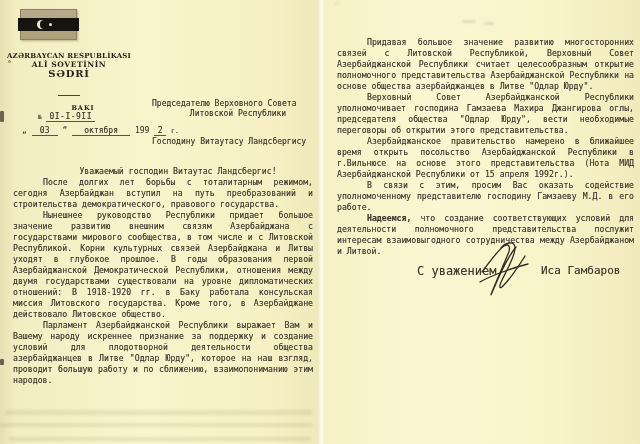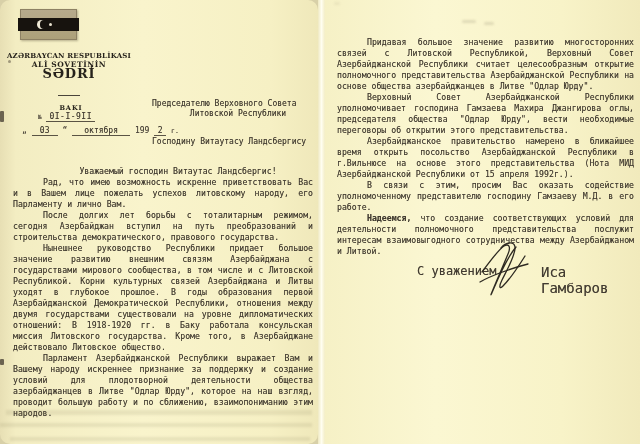--- a/index.html
+++ b/index.html
@@ -4,21 +4,20 @@
 <style>
   html,body{margin:0;padding:0;}
   body{
     width:640px;height:444px;position:relative;overflow:hidden;
     background:#d8d0a8;font-family:"DejaVu Sans Mono",monospace;
   }
   .page{position:absolute;top:0;height:444px;}
   .page-left{
     left:0;width:318px;
     background:linear-gradient(90deg,#e7dfb4 0%,#f3edc2 5%,#f9f4cc 45%,#f6f0c4 85%,#efe8ba 100%);
-    border-radius:10px;
   }
   .page-divider{
     position:absolute;left:318px;top:0;width:7px;height:444px;
     background:linear-gradient(90deg,#efe9c2,#fffef0 50%,#f3edc6);
   }
   .page-right{
     left:325px;width:315px;
     background:linear-gradient(90deg,#f6f1c6 0%,#fbf7d2 35%,#f8f3c8 75%,#f1eabc 100%);
   }
   .typed{font-family:"DejaVu Sans Mono",monospace;color:#413b31;text-shadow:0 0 .5px rgba(70,60,45,.55);}
@@ -29,23 +28,23 @@
     background:linear-gradient(180deg,#b7ab8d 0%,#aca079 100%);
     box-shadow:0 0 0 1px #8d8164 inset, 1px 1px 2px rgba(90,80,55,.4);}
   .flag-band{position:absolute;left:-2px;top:9px;width:61px;height:13px;background:#17130e;}
   .flag-crescent{position:absolute;left:19px;top:2px;width:9px;height:9px;border-radius:50%;background:#efe9d6;}
   .flag-crescent::after{content:"";position:absolute;left:2.6px;top:.4px;width:8.2px;height:8.2px;border-radius:50%;background:#17130e;}
   .flag-star{position:absolute;left:31px;top:5px;width:3px;height:3px;border-radius:50%;background:#e8e2cf;}
 
   .org{position:absolute;left:2px;top:51px;width:134px;text-align:center;line-height:9px;}
   .org .l1{font-size:7px;letter-spacing:.2px;}
   .org .l2{font-size:7.5px;letter-spacing:.6px;}
-  .org .l3{font-size:13px;letter-spacing:.8px;}
+  .org .l3{font-size:10px;letter-spacing:.8px;}
   .head-rule{position:absolute;left:58px;top:95px;width:22px;height:1px;background:#4a443a;}
-  .city{position:absolute;left:4px;top:104px;width:134px;text-align:center;font-size:6.5px;letter-spacing:1px;}
+  .city{position:absolute;left:16px;top:104px;width:134px;text-align:center;font-size:6.5px;letter-spacing:1px;}
   .refline{position:absolute;left:38px;top:112px;font-size:8px;white-space:nowrap;}
   .refline .no{font-size:6px;color:#4a443a;}
   .refline .num{border-bottom:1px solid #5a5344;padding:0 3px;letter-spacing:.5px;}
   .dateline{position:absolute;left:22px;top:126px;font-size:8px;white-space:nowrap;}
   .dateline .fill{border-bottom:1px solid #5a5344;display:inline-block;text-align:center;}
   .dateline .d{width:26px;}
   .dateline .m{width:58px;}
   .dateline .y{width:12px;}
   .dateline .pr{color:#4a443a;}
   .dateline .g{font-size:6.5px;color:#4a443a;}
@@ -54,21 +53,21 @@
   .recipient .r2{text-align:center;}
   .recipient .r3{margin-top:18px;}
 
   .body-left{position:absolute;left:13px;top:166px;width:300px;font-size:8.2px;line-height:11px;text-align:justify;}
   .body-right{position:absolute;left:337px;top:37px;width:297px;font-size:8.2px;line-height:11px;text-align:justify;}
   .salutation{text-align:center;text-indent:0;margin:0 0 5px 0;}
   .body-left p,.body-right p{margin:0;text-indent:30px;}
   .lead-bold{font-weight:bold;}
 
   .sig-closing{position:absolute;left:417px;top:264px;font-size:12px;}
-  .sig-name{position:absolute;left:541px;top:264px;font-size:14px;}
+  .sig-name{position:absolute;left:541px;top:264px;font-size:11px;text-align:center;}
   .sig-scrawl{position:absolute;left:468px;top:238px;width:70px;height:62px;}
 
   
   .speck{position:absolute;background:#6b6350;border-radius:1px;}
   .sp1{left:0;top:111px;width:4px;height:11px;}
   .sp2{left:0;top:359px;width:4px;height:6px;}
   .sp3{left:8px;top:60px;width:3px;height:3px;border-radius:50%;opacity:.6;}
   .ghost{position:absolute;background:rgba(115,105,72,.12);filter:blur(1px);}
   .g1{left:6px;top:410px;width:306px;height:5px;}
   .g2{left:0;top:423px;width:312px;height:4px;}
@@ -115,21 +114,20 @@
   </div>
 
   <div class="recipient typed">
     <div class="r1">Председателю Верховного Совета</div>
     <div class="r2">Литовской Республики</div>
     <div class="r3">Господину Витаутасу Ландсбергису</div>
   </div>
 
   <div class="body-left typed">
     <p class="salutation">Уважаемый господин Витаутас Ландсбергис!</p>
-    <p>Рад, что имею возможность искренне приветствовать Вас и в Вашем лице пожелать успехов литовскому народу, его Парламенту и лично Вам.</p>
     <p>После долгих лет борьбы с тоталитарным режимом, сегодня Азербайджан вступил на путь преобразований и строительства демократического, правового государства.</p>
     <p>Нынешнее руководство Республики придает большое значение развитию внешним связям Азербайджана с государствами мирового сообщества, в том числе и с Литовской Республикой. Корни культурных связей Азербайджана и Литвы уходят в глубокое прошлое. В годы образования первой Азербайджанской Демократической Республики, отношения между двумя государствами существовали на уровне дипломатических отношений: В 1918-1920 гг. в Баку работала консульская миссия Литовского государства. Кроме того, в Азербайджане действовало Литовское общество.</p>
     <p>Парламент Азербайджанской Республики выражает Вам и Вашему народу искреннее признание за поддержку и создание условий для плодотворной деятельности общества азербайджанцев в Литве "Одлар Юрду", которое на наш взгляд, проводит большую работу и по сближению, взаимопониманию этим народов.</p>
   </div>
 
   <div class="speck sp1"></div>
   <div class="speck sp2"></div>
   <div class="speck sp3"></div>
   <div class="ghost g1"></div>
   <div class="ghost g2"></div>

